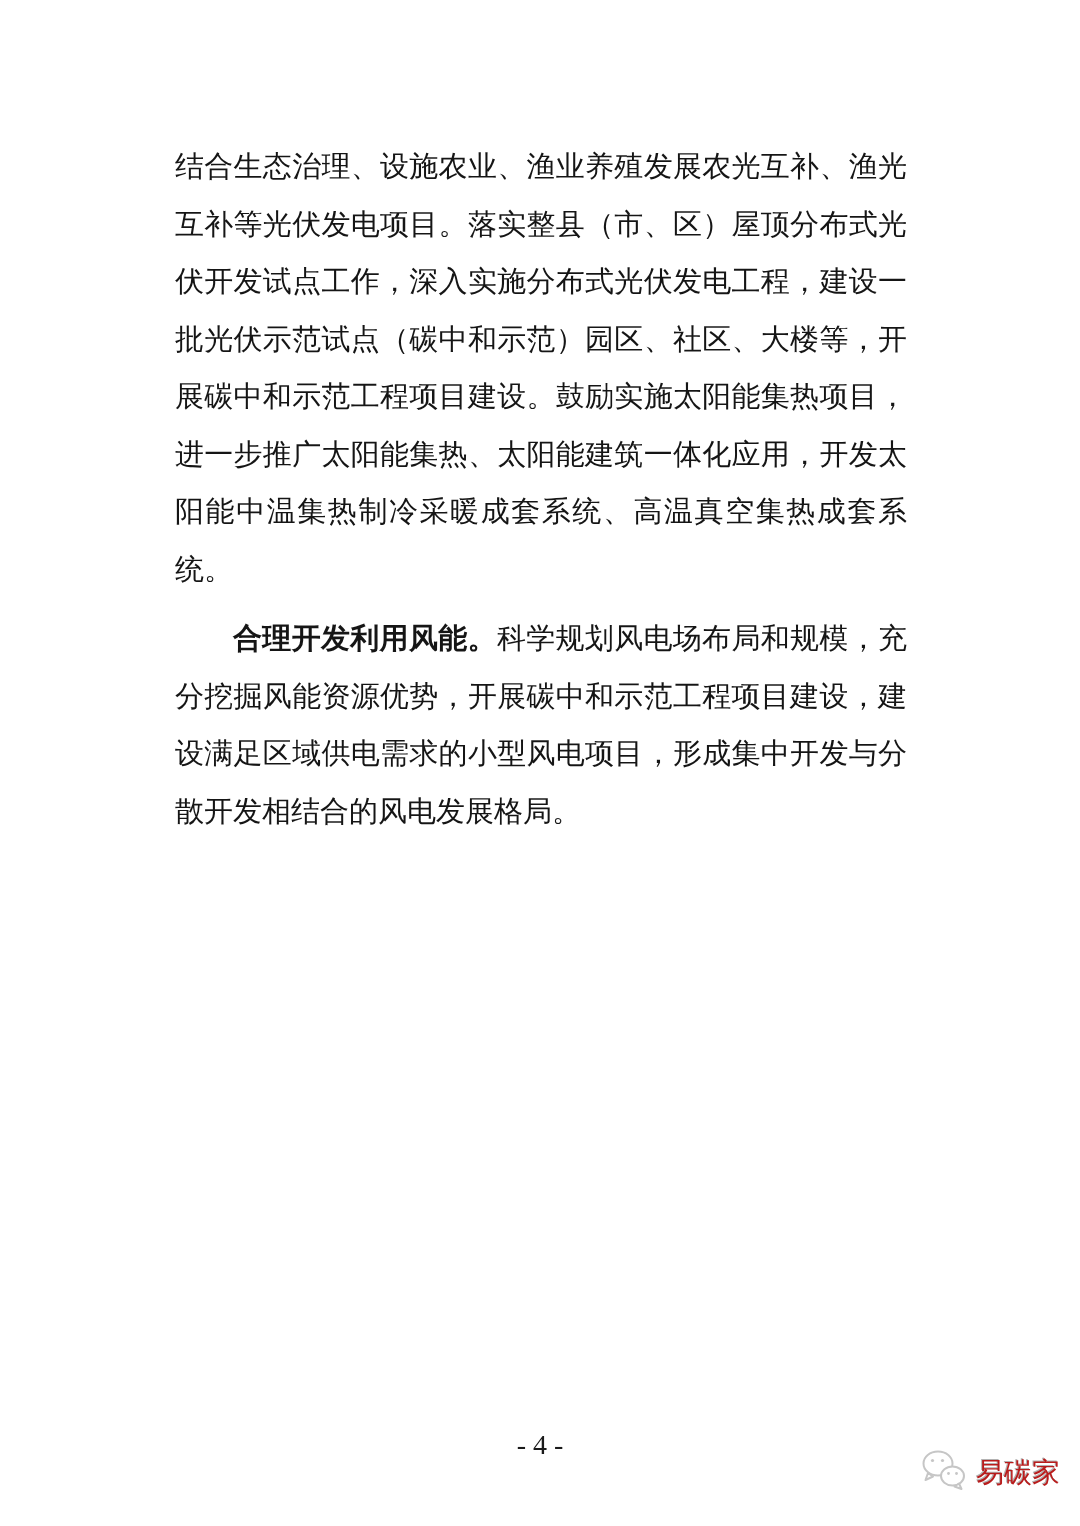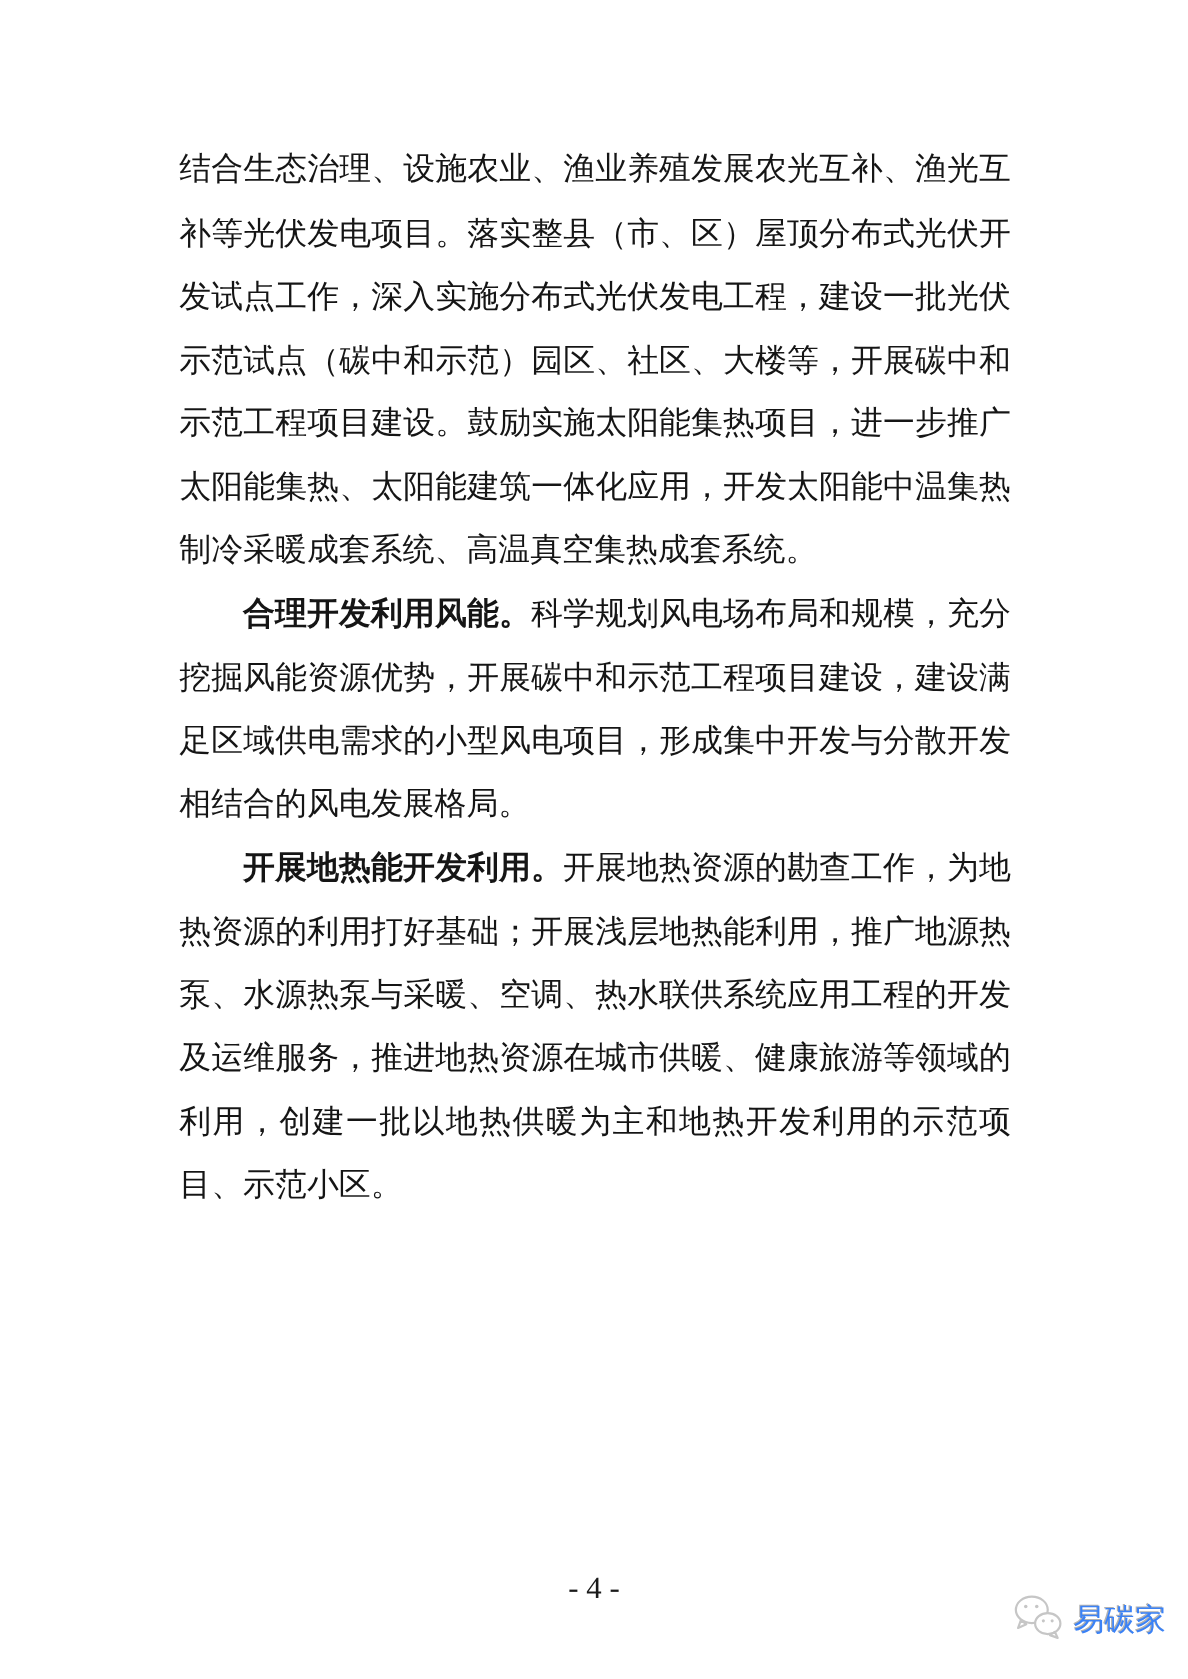--- a/index.html
+++ b/index.html
@@ -20,50 +20,50 @@
     position: absolute;
     left: 163px;
     top: 126px;
     width: 756px;
     font-size: 29px;
     line-height: 57.5px;
     text-align: justify;
     text-justify: inter-character;
   }
   .para {
-    margin: 0;
+    margin: 12px;
     padding: 0;
   }
   .para.indented {
     text-indent: 2em;
   }
   .lead {
     font-weight: 700;
-    font-family: Liberation Mono, monospace;
+    font-family: Liberation Sans, sans-serif;
     letter-spacing: 0;
   }
   .footer {
     position: absolute;
     left: 0;
     top: 1429px;
     width: 1080px;
     text-align: center;
     font-size: 28px;
     line-height: 32px;
     color: #1a1a1a;
     font-family: "Liberation Serif", serif;
   }
   .watermark {
     position: absolute;
     top: 1449px;
     right: 20px;
     display: flex;
     align-items: center;
     gap: 9px;
-    color: #3b82f6;
+    color: #b91c1c;
     font-size: 28px;
     line-height: 1;
     font-family: "Liberation Sans", sans-serif;
     text-shadow: -1px -1px 0 #b2b2b2, 1px 1px 1px #ffffff;
     user-select: none;
   }
   .wechat-glyph {
     display: block;
   }
 </style>
@@ -71,21 +71,20 @@
 <body>
 
 <div class="page">
 
   <div class="content">
 
     <p class="para"><span class="lead"></span><span>结合生态治理、设施农业、渔业养殖发展农光互补、渔光互补等光伏发电项目。落实整县（市、区）屋顶分布式光伏开发试点工作，深入实施分布式光伏发电工程，建设一批光伏示范试点（碳中和示范）园区、社区、大楼等，开展碳中和示范工程项目建设。鼓励实施太阳能集热项目，进一步推广太阳能集热、太阳能建筑一体化应用，开发太阳能中温集热制冷采暖成套系统、高温真空集热成套系统。</span></p>
 
     <p class="para indented"><span class="lead">合理开发利用风能。</span><span>科学规划风电场布局和规模，充分挖掘风能资源优势，开展碳中和示范工程项目建设，建设满足区域供电需求的小型风电项目，形成集中开发与分散开发相结合的风电发展格局。</span></p>
 
-    <p class="para indented"><span class="lead">开展地热能开发利用。</span><span>开展地热资源的勘查工作，为地热资源的利用打好基础；开展浅层地热能利用，推广地源热泵、水源热泵与采暖、空调、热水联供系统应用工程的开发及运维服务，推进地热资源在城市供暖、健康旅游等领域的利用，创建一批以地热供暖为主和地热开发利用的示范项目、示范小区。</span></p>
 
 
   </div>
 
   <div class="footer">- 4 -</div>
 
   <div class="watermark">
     <span class="wechat-glyph">
       <svg width="46" height="42" viewBox="0 0 46 42" fill="none" xmlns="http://www.w3.org/2000/svg">
 

